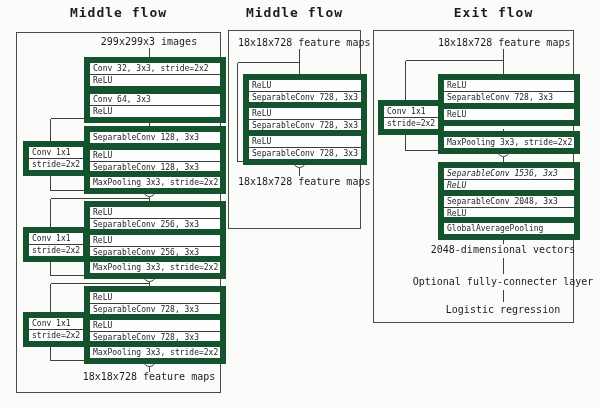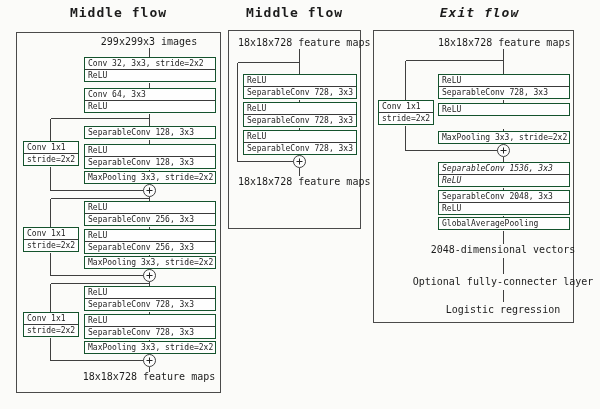--- a/index.html
+++ b/index.html
@@ -12,41 +12,41 @@
     position:absolute;top:4px;height:18px;line-height:18px;
     font-size:13px;font-weight:bold;text-align:center;letter-spacing:1px;
     white-space:nowrap;
   }
   .panel{position:absolute;border:1px solid #4a4a4a;box-sizing:border-box;background:transparent;}
   .wires{position:absolute;left:0;top:0;width:600px;height:409px;}
   .wires line{stroke:#3f3f3f;stroke-width:1;}
   .wires .merge circle{fill:#fdfdfd;stroke:#3f3f3f;stroke-width:1;}
   .wires .merge line{stroke:#222;}
   .nnbox{
-    position:absolute;background:#fefefe;border:1px solid #14532d;
+    position:absolute;background:#fefefe;border:6px solid #14532d;
     box-sizing:content-box;
   }
   .nnbox .row{
     height:11px;line-height:11px;font-size:8px;padding-left:3px;padding-right:1px;
     white-space:nowrap;overflow:hidden;letter-spacing:0;
   }
   .nnbox .row + .row{border-top:1px solid #3a3a3a;}
   .lbl{
     position:absolute;height:11px;line-height:11px;font-size:10px;
     text-align:center;white-space:nowrap;
   }
 </style>
 </head>
 <body>
 
 <div class="stage">
 
   <div class="flow-title" style="left:16px;width:205px;">Middle flow</div>
   <div class="flow-title" style="left:228px;width:133px;">Middle flow</div>
-  <div class="flow-title" style="left:379px;width:201px;font-style:italic;">Exit flow</div>
+  <div class="flow-title" style="left:393px;width:201px;">Exit flow</div>
 
   <div class="panel" style="left:16px;top:32px;width:205px;height:361px;"></div>
   <div class="panel" style="left:228px;top:30px;width:133px;height:199px;"></div>
   <div class="panel" style="left:373px;top:30px;width:201px;height:293px;"></div>
 
   <svg class="wires">
     <g transform="translate(0.5,0.5)" shape-rendering="crispEdges">
       <line x1="149" y1="47" x2="149" y2="57"></line>
       <line x1="149" y1="82" x2="149" y2="88"></line>
       <line x1="149" y1="113" x2="149" y2="126"></line>

